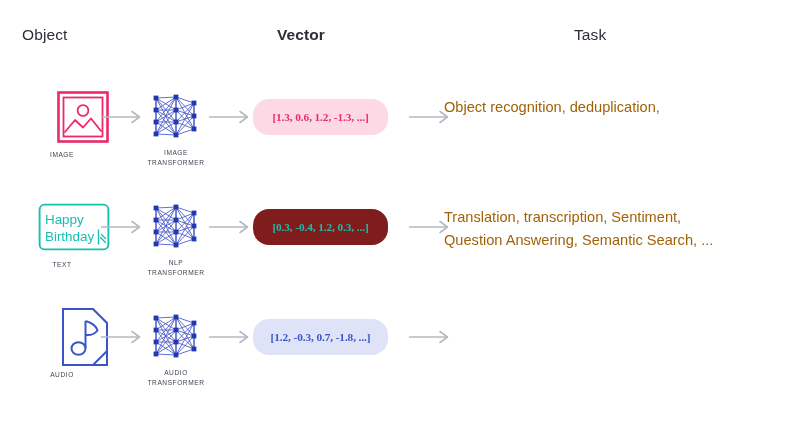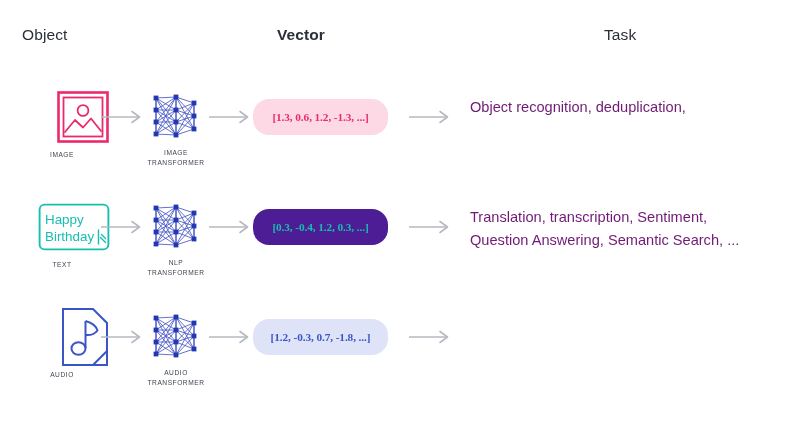--- a/index.html
+++ b/index.html
@@ -17,21 +17,21 @@
   .col-header {
     position:absolute;
     font-size:15.5px;
     color:#2b2f38;
     font-weight:400;
     letter-spacing:0.1px;
     white-space:nowrap;
   }
   .h-object { left:22px; }
   .h-vector { left:277px;font-weight:bold; }
-  .h-task   { left:604px; }
+  .h-task   { left:574px; }
 
   
   .row { position:absolute; left:0; width:808px; height:110px; }
   .row-0 { top:86px; }
   .row-1 { top:196px; }
   .row-2 { top:306px;padding-left:16px; }
 
   
   .obj-cell { position:absolute; left:14px; top:0; width:96px; height:100px; }
   .obj-art  { position:absolute; left:0; top:0; width:96px; height:62px;
@@ -60,22 +60,22 @@
     position:absolute; left:253px; top:13px;
     width:135px; height:36px; border-radius:16px;
     display:flex; align-items:center; justify-content:center;
     font-size:11.3px; font-weight:700; letter-spacing:-0.1px;
     white-space:nowrap;
     font-family:Liberation Serif, serif;
   }
 
   
   .task-text {
-    position:absolute; left:470px; top:10px; width:322px;
-    font-size:14.6px; line-height:23px; color:#701a75; font-weight:400;
+    position:absolute; left:444px; top:10px; width:322px;
+    font-size:14.6px; line-height:23px; color:#a16207; font-weight:400;
   }
   .task-text span { display:block; white-space:nowrap; }
 </style>
 </head>
 <body>
 
 <div class="page">
 
   <div class="headers">
     <div class="col-header h-object">Object</div>
@@ -264,21 +264,21 @@
       </div>
     </div>
 
     <div class="arrow a2">
       <svg width="46" height="14" viewBox="0 0 46 14">
         <line x1="1" y1="7" x2="38" y2="7" stroke="#b6b9bf" stroke-width="1.6"></line>
         <polyline points="32,1.5 39.5,7 32,12.5" fill="none" stroke="#b6b9bf" stroke-width="1.6" stroke-linecap="round" stroke-linejoin="round"></polyline>
       </svg>
     </div>
 
-    <div class="vec-pill" style="background:#4c1d95; color:#17bfb0;">[0.3, -0.4, 1.2, 0.3, ...]</div>
+    <div class="vec-pill" style="background:#7f1d1d; color:#17bfb0;">[0.3, -0.4, 1.2, 0.3, ...]</div>
 
     <div class="arrow a3">
       <svg width="46" height="14" viewBox="0 0 46 14">
         <line x1="1" y1="7" x2="38" y2="7" stroke="#b6b9bf" stroke-width="1.6"></line>
         <polyline points="32,1.5 39.5,7 32,12.5" fill="none" stroke="#b6b9bf" stroke-width="1.6" stroke-linecap="round" stroke-linejoin="round"></polyline>
       </svg>
     </div>
 
     <div class="task-text">
       <span>Translation, transcription, Sentiment,</span>

